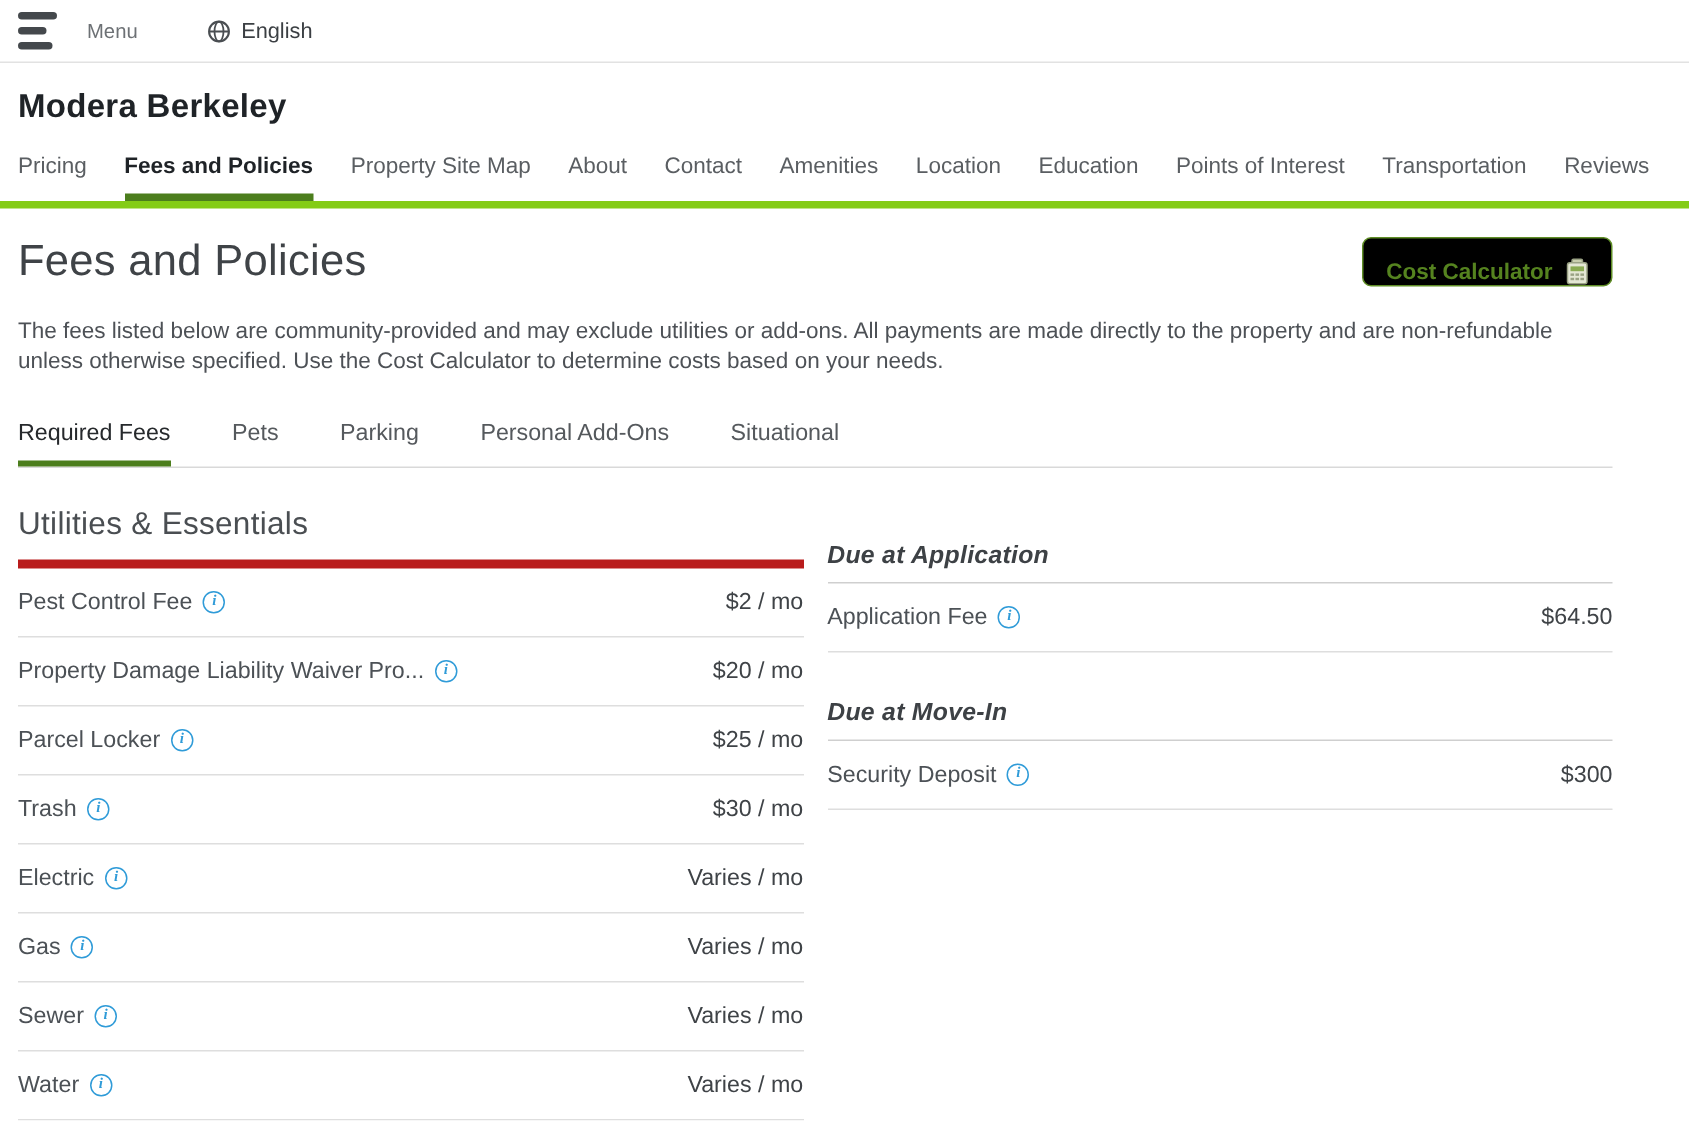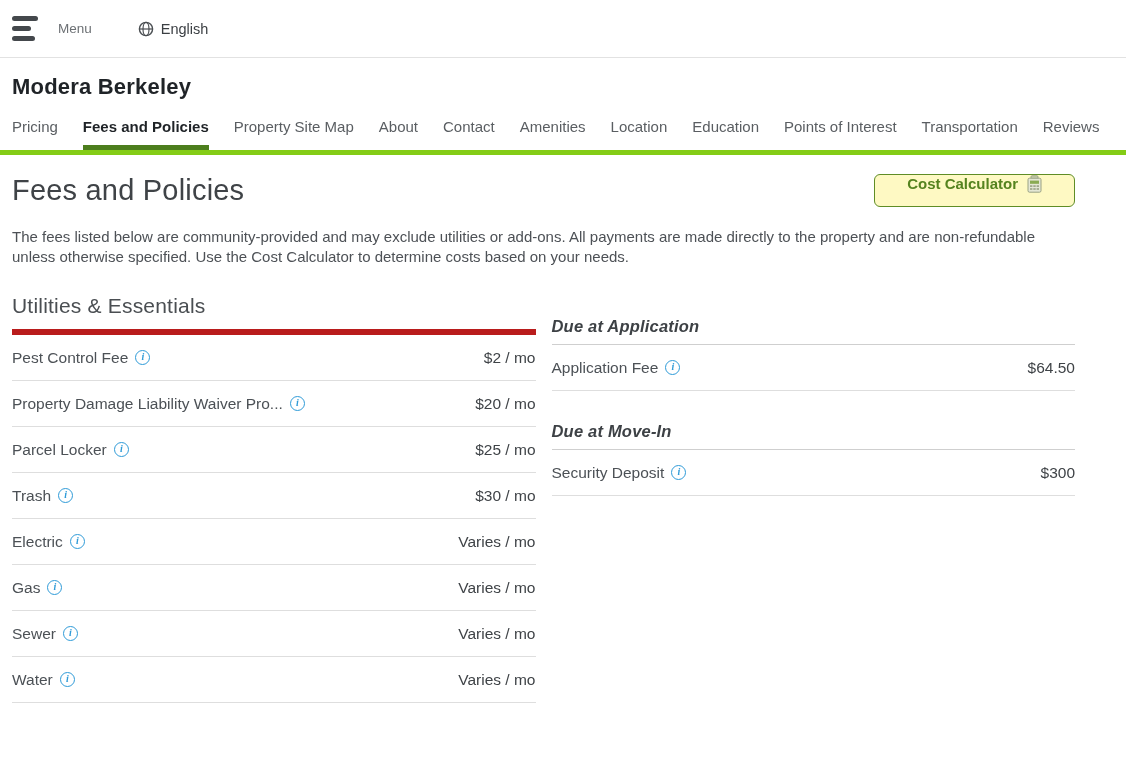--- a/index.html
+++ b/index.html
@@ -6,21 +6,21 @@
   html,body { background:#fff; width:1126px; }
   body {
     font-family:"Liberation Sans","DejaVu Sans",sans-serif;
     color:#4c5156;
     -webkit-font-smoothing:antialiased;
   }
   a { text-decoration:none; color:inherit; cursor:pointer; }
 
   
   .topbar {
-    height:58px; display:flex; align-items:center;
+    height:42px; display:flex; align-items:center;
     padding:0 12px; border-bottom:1px solid #e2e2e2;
   }
   .menu-group { display:flex; align-items:center; cursor:pointer; }
   .hamburger { width:26px; display:flex; flex-direction:column; gap:5px; }
   .hamburger span { height:5px; border-radius:3px; background:#44484c; }
   .hamburger span:nth-child(1){ width:26px; }
   .hamburger span:nth-child(2){ width:19px; }
   .hamburger span:nth-child(3){ width:23px; }
   .menu-label { margin-left:20px; font-size:13.5px; color:#6d7175; }
   .lang-group { display:flex; align-items:flex-start; margin-left:46px; cursor:pointer; }
@@ -45,22 +45,22 @@
   .propnav a.active {
     color:#1f2327; font-weight:700;
     box-shadow:inset 0 -5px 0 #4c7e1d;
   }
 
   
   .container { padding:0 51px 0 12px; }
   .page-head { display:flex; align-items:center; justify-content:space-between; margin-top:19px; }
   .page-title { font-size:29px; font-weight:500; color:#3f4347; letter-spacing:0.2px; }
   .cost-btn {
-    display:flex; align-items:flex-start; gap:9px; height:33px; padding:0 32px;
-    background:#fef9c3; border:1px solid #5f8d26; border-radius:6px;
+    display:flex; align-items:flex-end; gap:9px; height:33px; padding:0 15px;
+    background:#000000; border:1px solid #5f8d26; border-radius:6px;
     color:#55831f; font-size:15px; font-weight:600; cursor:pointer;
     font-family:inherit;
   }
   .page-desc { margin-top:20px; font-size:15px; line-height:1.35; color:#4d5156; }
 
   
   .subtabs {
     display:flex; gap:41px; margin-top:22px;
     border-bottom:1px solid #d9d9d9; white-space:nowrap;
   }
@@ -149,20 +149,27 @@
           <rect x="3" y="13.2" width="2.4" height="1.6"></rect>
             <rect x="6.3" y="13.2" width="2.4" height="1.6"></rect>
             <rect x="9.6" y="13.2" width="2.4" height="1.6"></rect>
         </g>
       </svg>
     </button>
   </div>
 
   <p class="page-desc">The fees listed below are community-provided and may exclude utilities or add-ons. All payments are made directly to the property and are non-refundable unless otherwise specified. Use the Cost Calculator to determine costs based on your needs.</p>
 
+  <div class="subtabs">
+    <a class="active">Required Fees</a>
+    <a>Pets</a>
+    <a>Parking</a>
+    <a>Personal Add-Ons</a>
+    <a>Situational</a>
+  </div>
 
   <div class="columns">
 
     <section>
       <h3 class="col-title">Utilities &amp; Essentials</h3>
 
       <div class="fee-row">
         <span class="fee-label">
             <span>Pest Control Fee</span>
             <span class="info-icon">i</span>

